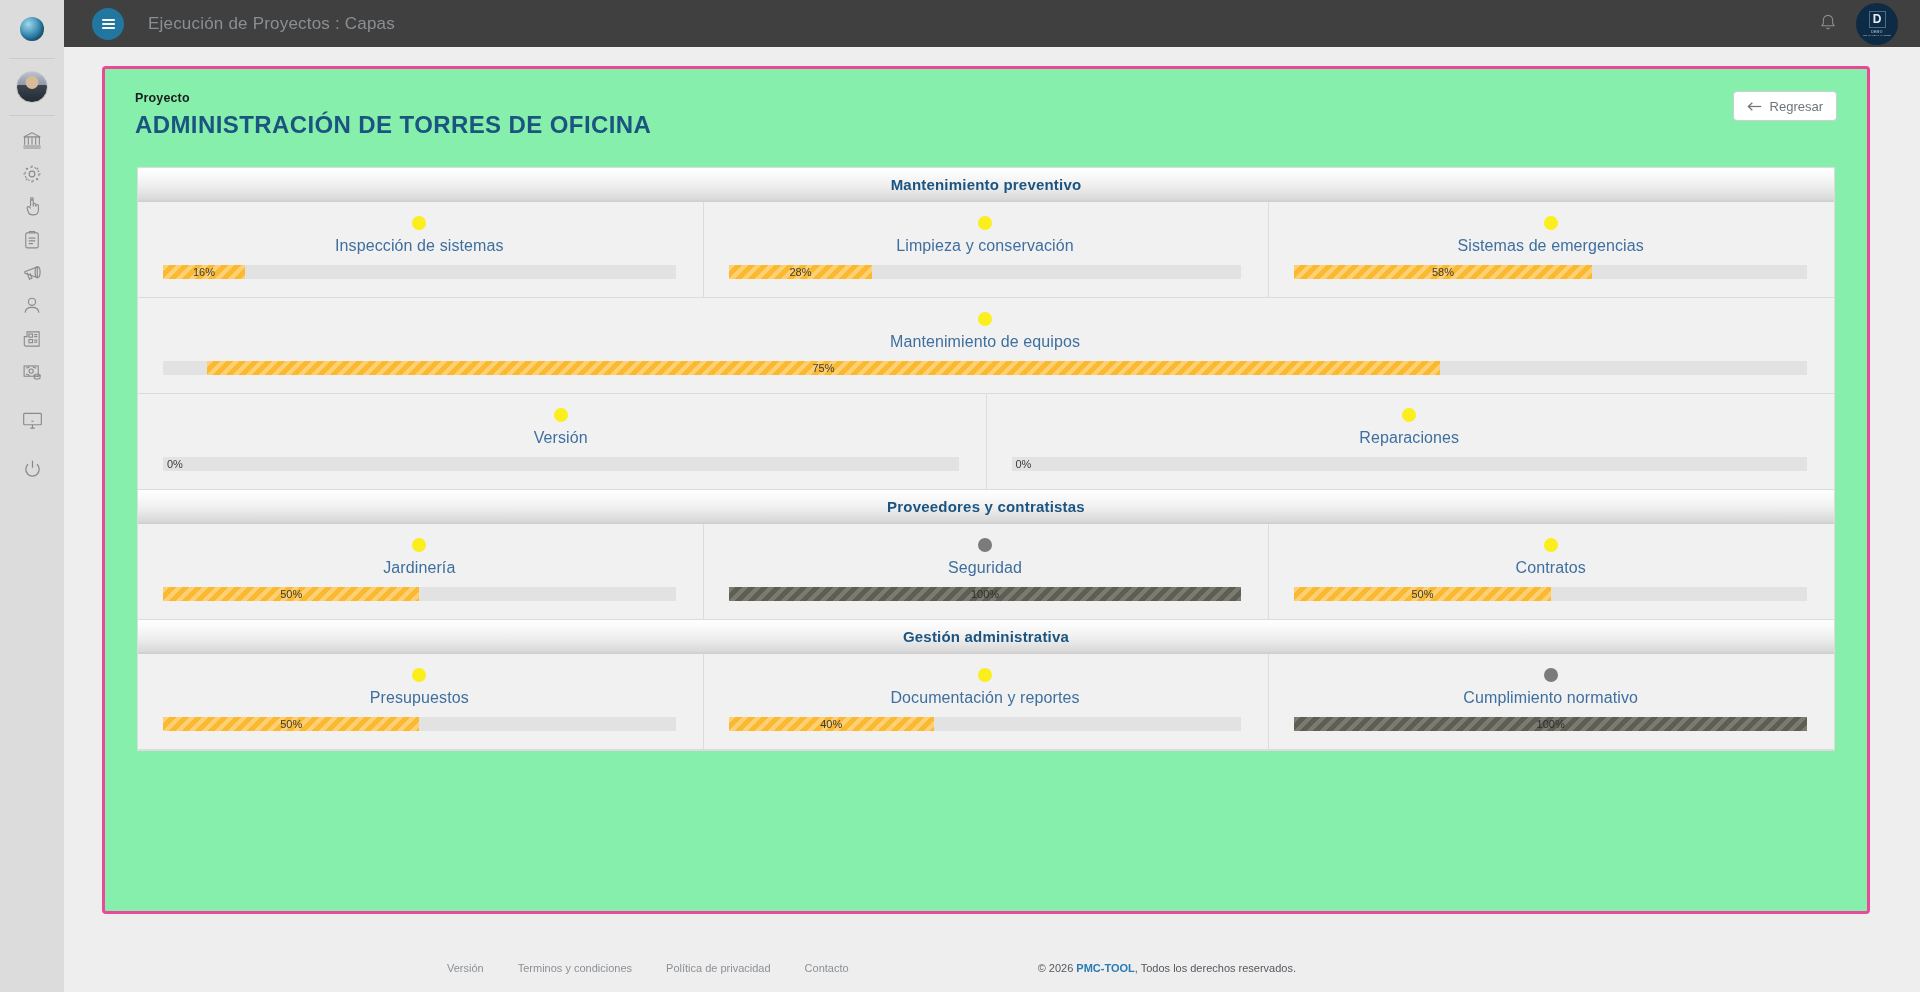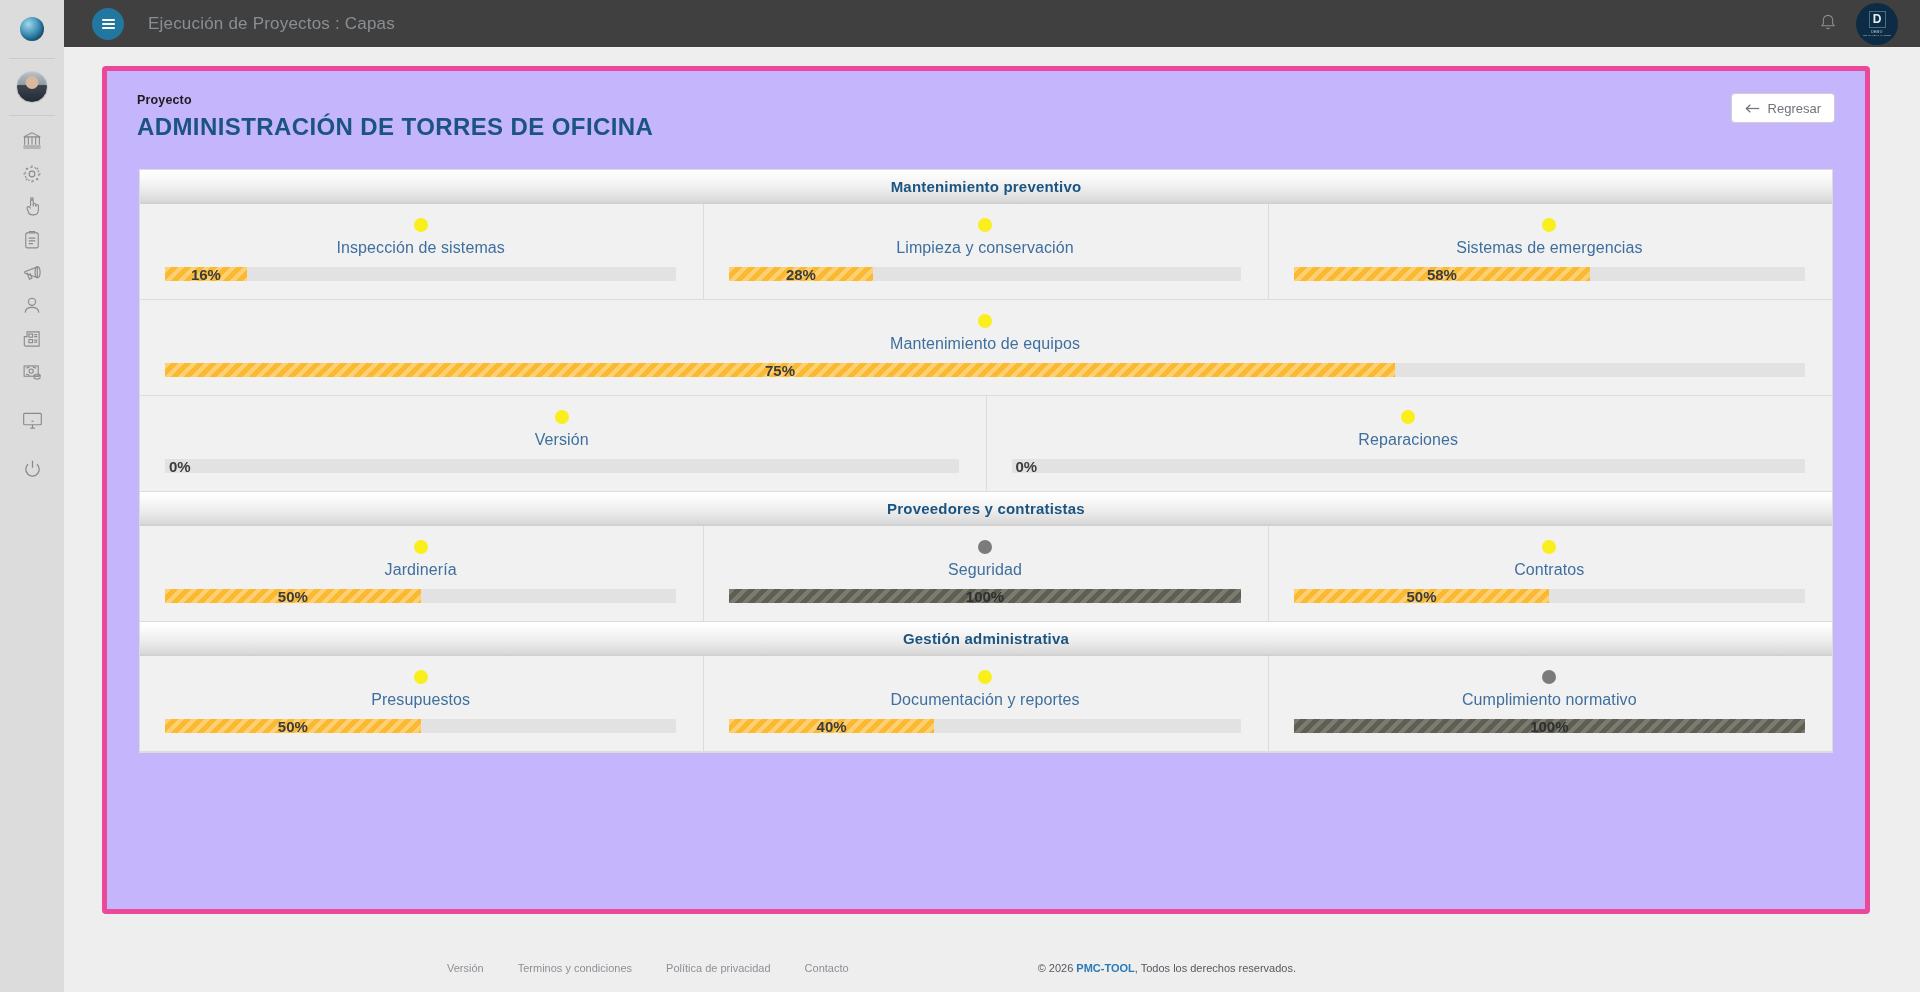--- a/index.html
+++ b/index.html
@@ -102,22 +102,22 @@
 
   
   #page {
     position: absolute; left: 64px; top: 48px;
     width: 1856px; height: 944px;
     background: #eeeeee;
   }
   #main-card {
     position: absolute; left: 38px; top: 18px;
     width: 1768px; height: 848px;
-    background: #c4b5fd;
-    border: 5px solid #ec4899;
+    background: #86efac;
+    border: 3px solid #ec4899;
     border-radius: 4px;
   }
   #card-head {
     position: relative; padding: 22px 30px 0 30px;
     display: flex; align-items: flex-start;
   }
   #proj-label { font-size: 12.5px; font-weight: 700; color:#1c1c1c; letter-spacing:.15px;}
   #proj-title {
     font-size: 24px; font-weight: 700; color:#1b5480;
     letter-spacing: .4px; margin-top: 6px;
@@ -197,21 +197,21 @@
   }
   .bar-fill.stripe-dark {
     background-color: #5e5e53;
     background-image: linear-gradient(135deg,
       rgba(255,255,255,.18) 25%, transparent 25%,
       transparent 50%, rgba(255,255,255,.18) 50%,
       rgba(255,255,255,.18) 75%, transparent 75%, transparent);
     background-size: 13px 13px;
   }
   .bar-label {
-    font-size: 15px; font-weight: 700; color:#3b3b3b;
+    font-size: 11px; font-weight: 400; color:#3b3b3b;
     position: relative; z-index: 2; white-space:nowrap;
   }
   .bar-fill .bar-label { color:#3b3b3b; }
   .bar-fill.stripe-dark .bar-label { color:#2f2f2f; }
   .bar-label.zero {
     position:absolute; left: 4px; top:0; height:100%;
     display:flex; align-items:center; color:#3b3b3b;
   }
 
   
@@ -398,21 +398,21 @@
                   <span class="bar-label">58%</span>
                 </div>
               </div>
             </div>
           </div>
           <div class="tile-row">
             <div class="tile">
               <div class="dot" style="background: rgb(250, 238, 29);"></div>
               <div class="tile-name">Mantenimiento de equipos</div>
               <div class="bar-track">
-                <div class="bar-fill stripe-yellow" style="width: 75%;">
+                <div class="bar-fill stripe-yellow" style="width: 75%; margin-left: 44px;">
                   <span class="bar-label">75%</span>
                 </div>
               </div>
             </div>
           </div>
           <div class="tile-row">
             <div class="tile">
               <div class="dot" style="background: rgb(250, 238, 29);"></div>
               <div class="tile-name">Versión</div>
               <div class="bar-track">

